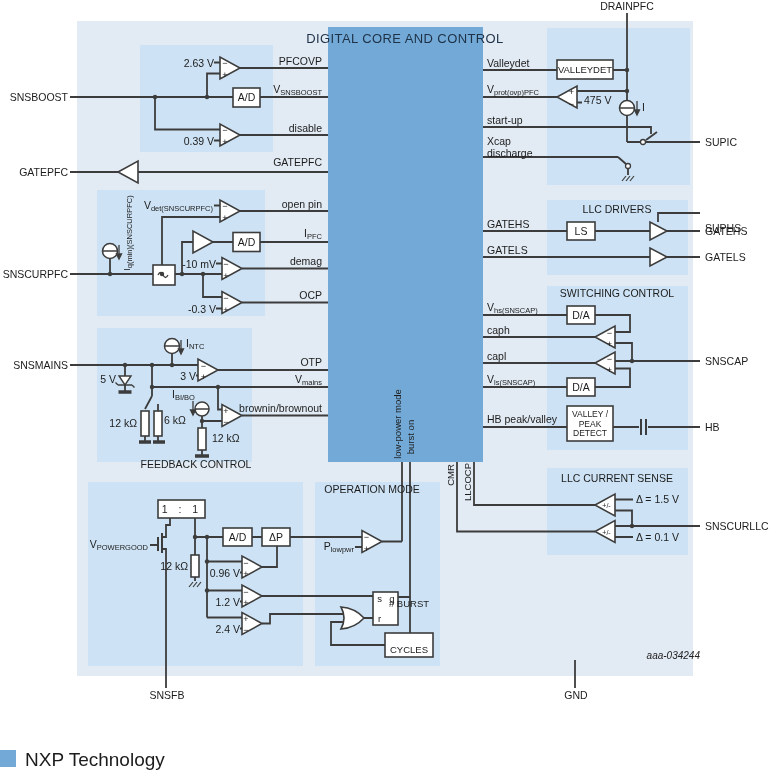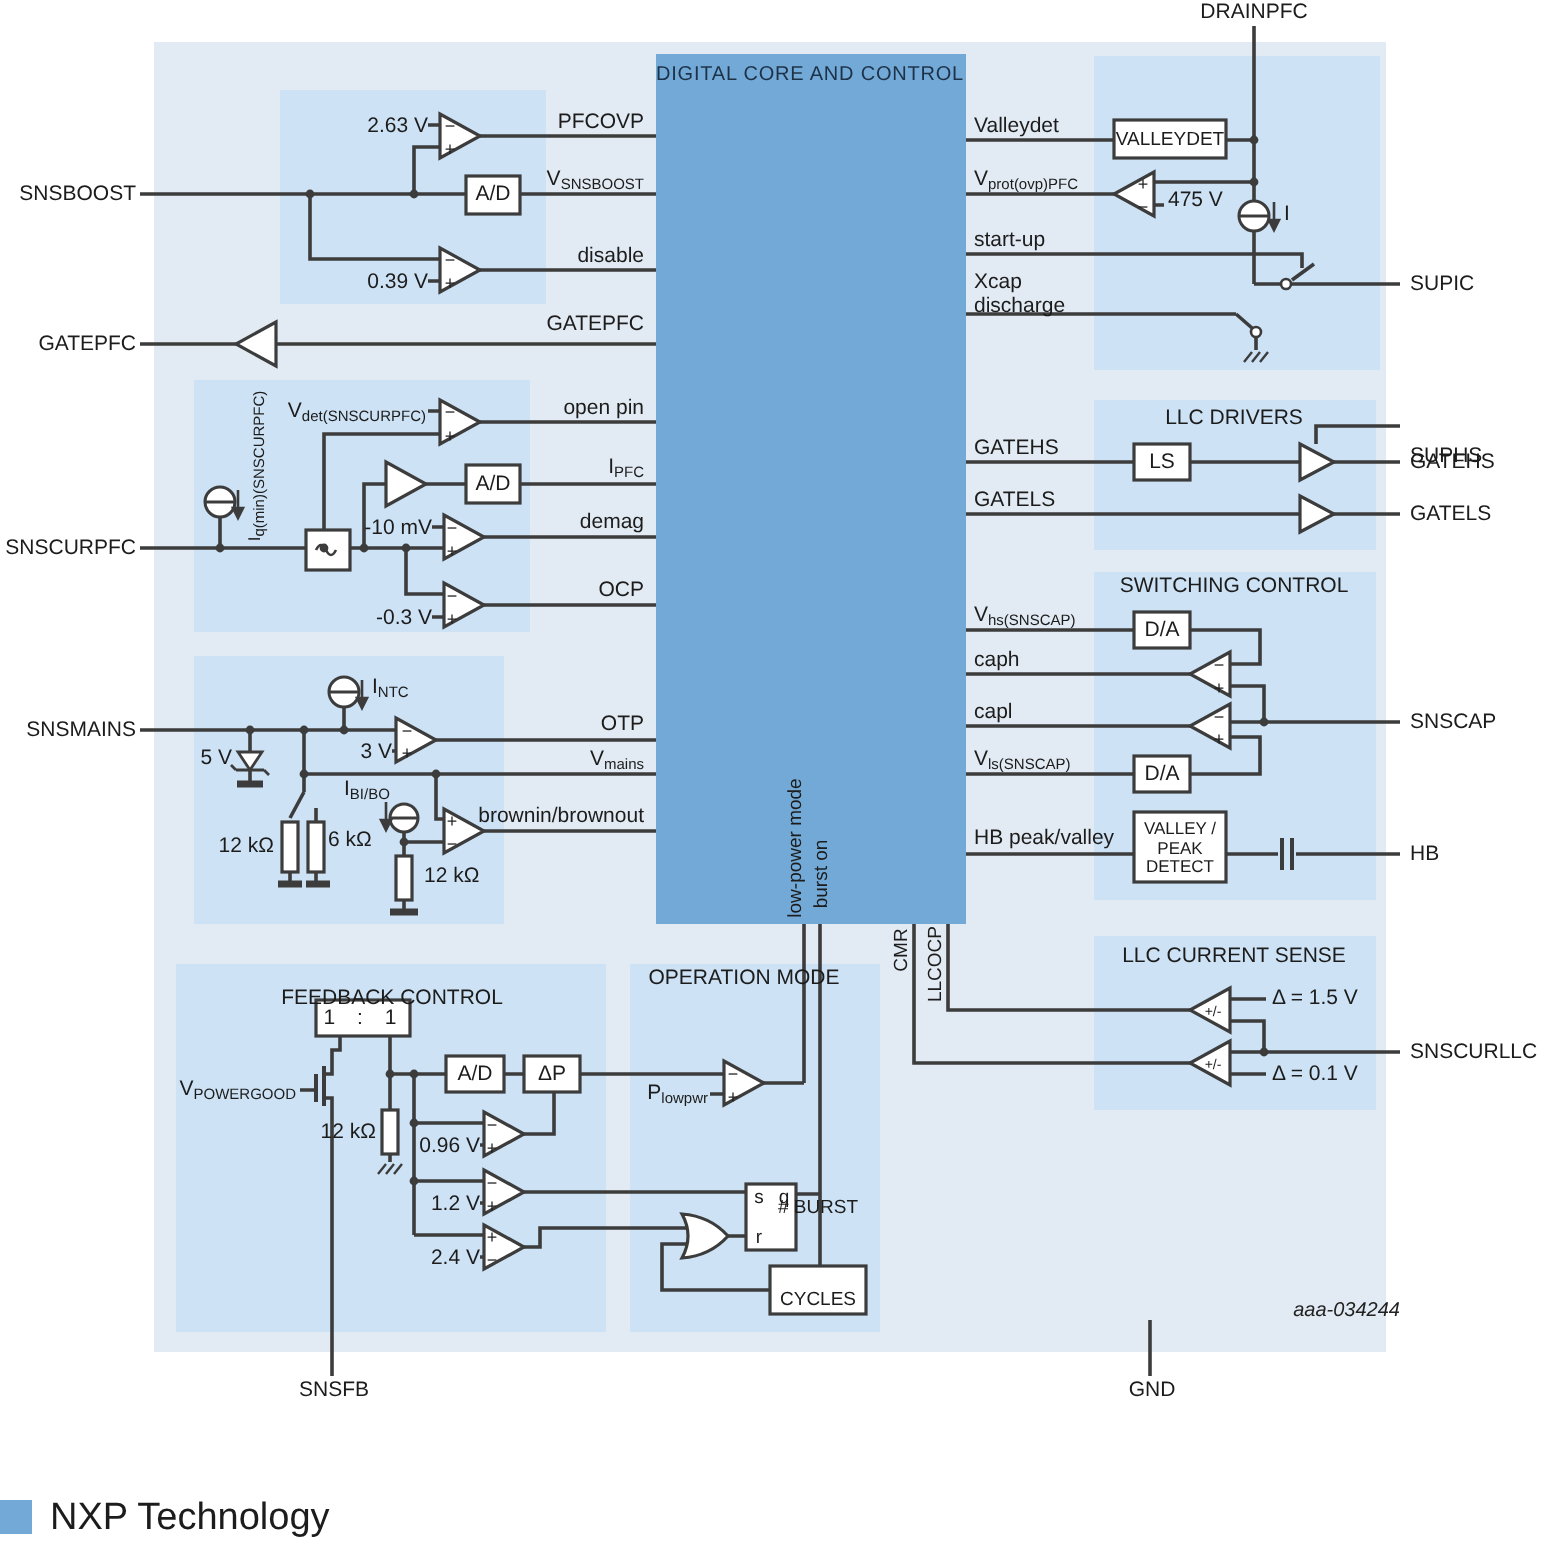--- a/index.html
+++ b/index.html
@@ -7,21 +7,21 @@
   svg{position:absolute;left:0;top:0;}
   .t{position:absolute;font-size:10.5px;color:#1c1c1c;white-space:nowrap;line-height:1;}
   .la{transform:translateY(-50%);}
   .ra{transform:translateY(-50%);}
   .ca{transform:translate(-50%,-50%);text-align:center;}
   .rot{transform:translate(-50%,-50%) rotate(-90deg);}
   .s9{font-size:9.5px;}
   .s8{font-size:8.5px;}
   .s13{font-size:19px;}
   .it{font-style:italic;font-size:10px;color:#222;}
-  .ttl{letter-spacing:.4px;color:#1d3147;font-size:10px;}
+  .ttl{letter-spacing:.4px;color:#1d3147;font-size:13px;}
   .sb{font-size:7.5px;vertical-align:-2px;}
   .sp{letter-spacing:4px;}
 </style>
 </head>
 <body>
 
 <div id="wrap">
 <svg width="775" height="772" viewBox="0 0 775 772">
 
   <rect x="77" y="21" width="616" height="655" fill="#e2eaf3"></rect>
@@ -275,21 +275,21 @@
 <div class="t ca" style="left:581px;top:315px;">D/A</div>
 <div class="t ca" style="left:581px;top:387px;">D/A</div>
 <div class="t ca s8" style="left:590px;top:414px;">VALLEY /</div>
 <div class="t ca s8" style="left:590px;top:423.5px;">PEAK</div>
 <div class="t ca s8" style="left:590px;top:433px;">DETECT</div>
 
 <div class="t ca" style="left:617px;top:478px;">LLC CURRENT SENSE</div>
 <div class="t la" style="left:636px;top:499px;">Δ = 1.5 V</div>
 <div class="t la" style="left:636px;top:537px;">Δ = 0.1 V</div>
 
-<div class="t ca" style="left:196px;top:499px;">FEEDBACK CONTROL</div>
+<div class="t ca" style="left:196px;top:464px;">FEEDBACK CONTROL</div>
 <div class="t ca sp" style="left:182px;top:509px;">1 : 1</div>
 <div class="t ra" style="right:627px;top:545px;"><span>V</span><span class="sb">POWERGOOD</span></div>
 <div class="t ra" style="right:587px;top:566px;">12 kΩ</div>
 <div class="t ca" style="left:237.5px;top:537px;">A/D</div>
 <div class="t ca" style="left:276px;top:537px;">ΔP</div>
 <div class="t ra" style="right:535px;top:572.5px;padding-left:48px;">0.96 V</div>
 <div class="t ra" style="right:535px;top:601.5px;">1.2 V</div>
 <div class="t ra" style="right:535px;top:628.5px;">2.4 V</div>
 
 <div class="t ca" style="left:372px;top:489px;">OPERATION MODE</div>

